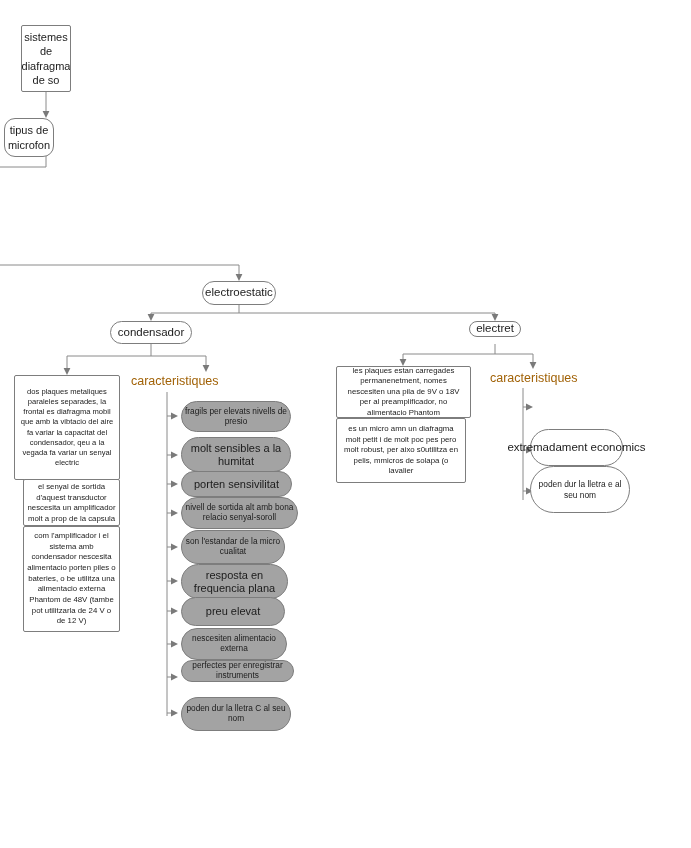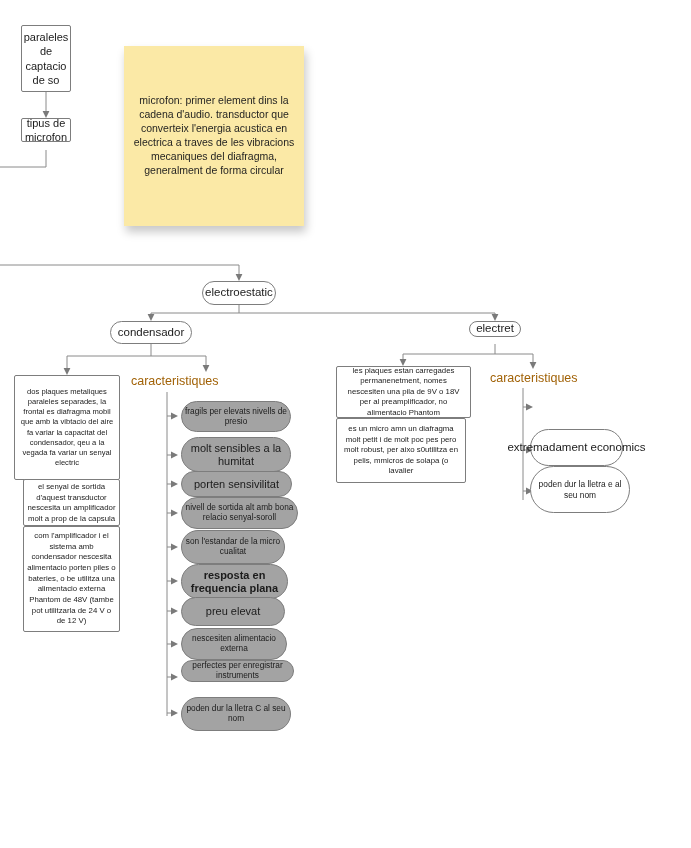--- a/index.html
+++ b/index.html
@@ -54,22 +54,22 @@
     overflow: hidden;
   }
   .rect { border-radius: 2px; }
   .oval { border-radius: 999px; }
 
   .n-sistemes {
     left: 21px; top: 25px; width: 50px; height: 67px;
     font-size: 11px; line-height: 1.30;
   }
   .n-tipus {
-    left: 21px; top: 118px; width: 50px; height: 24px;
-    font-size: 11px; line-height: 1.28;
+    left: 4px; top: 118px; width: 50px; height: 39px;
+    font-size: 11px; line-height: 1.28; border-radius: 11px;
   }
 
   .n-electroestatic {
     left: 202px; top: 281px; width: 74px; height: 24px;
     font-size: 11.5px;
   }
   .n-electroestatic span { white-space: nowrap; }
 
   .n-condensador {
     left: 110px; top: 321px; width: 82px; height: 23px;
@@ -231,30 +231,27 @@
       <path d="M523,407 L527,407"></path>
         <polygon class="arrowhead" points="533,407 526,403.6 526,410.4"></polygon>
       <path d="M523,450 L527,450"></path>
         <polygon class="arrowhead" points="533,450 526,446.6 526,453.4"></polygon>
       <path d="M523,491 L527,491"></path>
         <polygon class="arrowhead" points="533,491 526,487.6 526,494.4"></polygon>
     </g>
   </svg>
 
   <div class="node rect n-sistemes">
-    <span>paraleles de captacio de so</span>
+    <span>sistemes de diafragma de so</span>
   </div>
 
   <div class="node rect n-tipus">
     <span>tipus de microfon</span>
   </div>
 
-  <div class="sticky">
-    <div class="sticky-text">microfon: primer element dins la cadena d'audio. transductor que converteix l'energia acustica en electrica a traves de les vibracions mecaniques del diafragma, generalment de forma circular</div>
-  </div>
 
   <div class="node oval n-electroestatic">
     <span>electroestatic</span>
   </div>
 
   <div class="node oval n-condensador">
     <span>condensador</span>
   </div>
 
   <div class="label lbl-carac-cond">caracteristiques</div>
@@ -277,21 +274,21 @@
   </div>
   <div class="ov big" style="top:471px;width:111px;height:26px;">
     <span>porten sensivilitat</span>
   </div>
   <div class="ov small" style="top:497px;width:117px;height:32px;">
     <span>nivell de sortida alt amb bona relacio senyal-soroll</span>
   </div>
   <div class="ov small" style="top:530px;width:104px;height:34px;">
     <span>son l'estandar de la micro cualitat</span>
   </div>
-  <div class="ov big" style="top:564px;width:107px;height:35px;font-weight:bold;">
+  <div class="ov big" style="top:564px;width:107px;height:35px;">
     <span>resposta en frequencia plana</span>
   </div>
   <div class="ov big" style="top:597px;width:104px;height:29px;">
     <span>preu elevat</span>
   </div>
   <div class="ov small" style="top:628px;width:106px;height:32px;">
     <span>nescesiten alimentacio externa</span>
   </div>
   <div class="ov small" style="top:660px;width:113px;height:22px;">
     <span>perfectes per enregistrar instruments</span>

